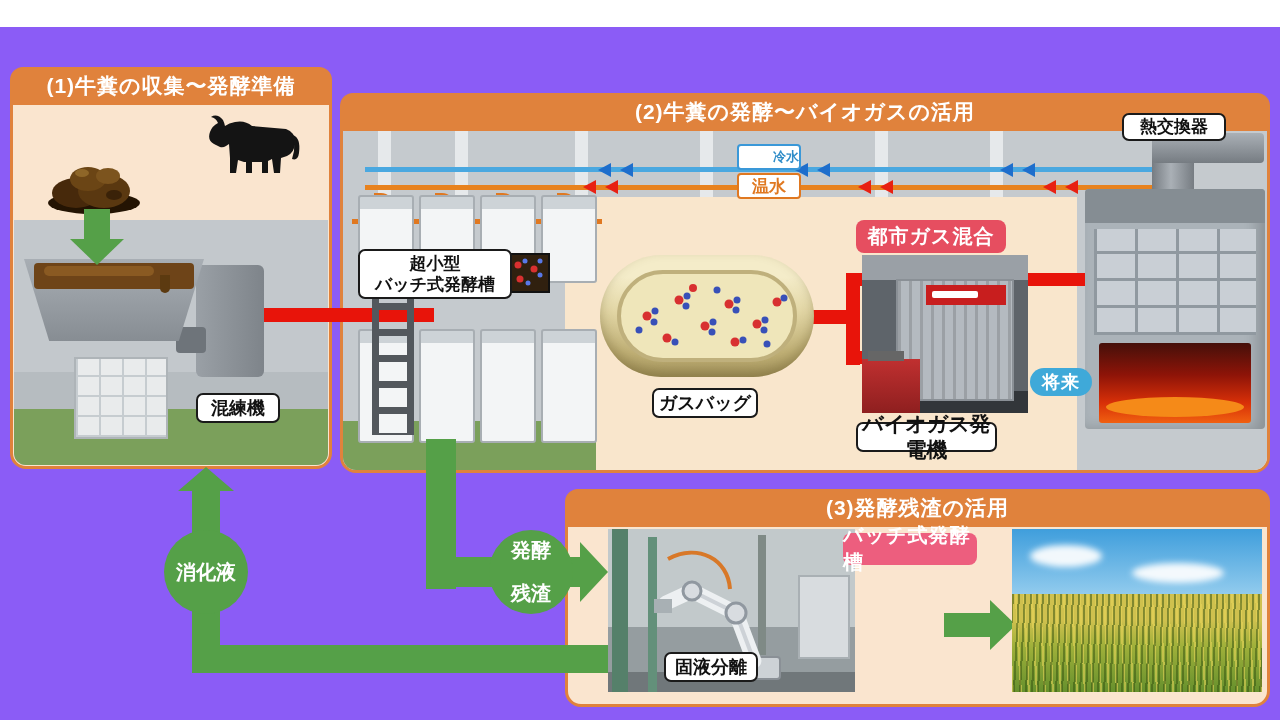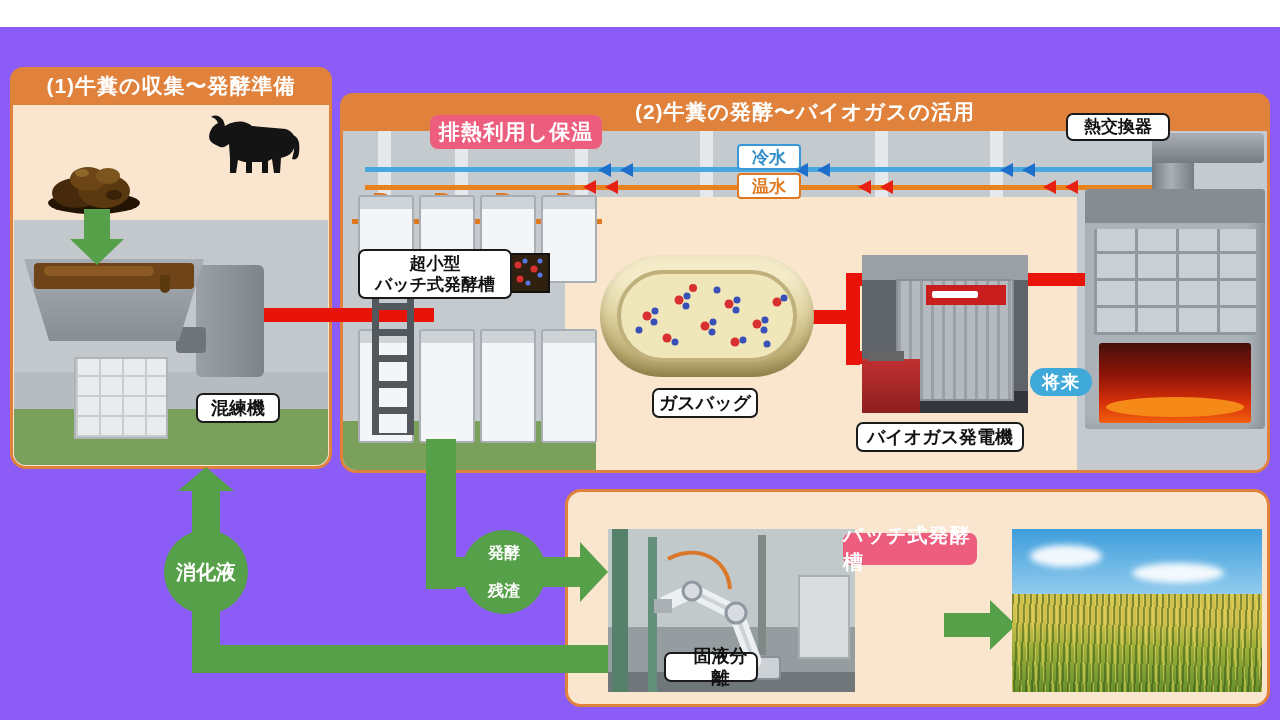--- a/index.html
+++ b/index.html
@@ -53,20 +53,23 @@
   <div class="col" style="left:378px;"></div>
   <div class="col" style="left:455px;"></div>
   <div class="col" style="left:575px;"></div>
   <div class="col" style="left:700px;"></div>
   <div class="col" style="left:875px;"></div>
   <div class="col" style="left:990px;"></div>
   <div class="abs" style="left:565px;top:170px;width:512px;height:273px;background:#F9E6CC;"></div>
   <div class="abs" style="left:343px;top:394px;width:253px;height:49px;background:#7BA05B;border-radius:0 0 0 13px;"></div>
 
   <div class="panel" style="left:565px;top:462px;width:705px;height:218px;"></div>
+  <div class="panel-header" style="left:565px;top:462px;width:705px;height:38px;">
+    <span>(3)発酵残渣の活用</span>
+  </div>
 
   <div class="abs" style="left:365px;top:140px;width:800px;height:5px;background:#4AA8E0;"></div>
   <div class="abs" style="left:365px;top:158px;width:800px;height:5px;background:#E8821E;"></div>
   <div class="chev blue" style="left:598px;top:136px;"></div>
   <div class="chev blue" style="left:620px;top:136px;"></div>
   <div class="chev blue" style="left:795px;top:136px;"></div>
   <div class="chev blue" style="left:817px;top:136px;"></div>
   <div class="chev blue" style="left:1000px;top:136px;"></div>
   <div class="chev blue" style="left:1022px;top:136px;"></div>
   <div class="chev red" style="left:583px;top:153px;"></div>
@@ -158,21 +161,21 @@
   <div class="tri" style="left:580px;top:515px;border-top:30px solid transparent;border-bottom:30px solid transparent;border-left:28px solid #55A048;"></div>
   <div class="gbar" style="left:192px;top:462px;width:28px;height:184px;"></div>
   <div class="gbar" style="left:192px;top:618px;width:432px;height:28px;"></div>
   <div class="tri" style="left:178px;top:440px;border-left:28px solid transparent;border-right:28px solid transparent;border-bottom:24px solid #55A048;"></div>
   <div class="gbar" style="left:944px;top:586px;width:50px;height:24px;"></div>
   <div class="tri" style="left:990px;top:573px;border-top:25px solid transparent;border-bottom:25px solid transparent;border-left:26px solid #55A048;"></div>
 
   <div class="gcircle" style="left:164px;top:503px;width:84px;height:84px;font-size:20px;">
     <span>消化液</span>
   </div>
-  <div class="gcircle" style="left:462px;top:503px;width:84px;height:84px;font-size:16px;gap:20px;">
+  <div class="gcircle" style="left:489px;top:503px;width:84px;height:84px;font-size:20px;gap:20px;">
     <span>発酵</span>
     <span>残渣</span>
   </div>
 
   <div class="photo" style="left:862px;top:228px;width:166px;height:158px;">
     <div style="position:absolute;inset:0;background:linear-gradient(180deg,#9AA0A6 0 16%,#5E646A 16% 86%,#32363A 86%);"></div>
     <div style="position:absolute;left:34px;top:24px;width:118px;height:122px;background:repeating-linear-gradient(90deg,rgba(0,0,0,.14) 0 3px,transparent 3px 11px),#B4BAC0;border:2px solid #8A9096;"></div>
     <div style="position:absolute;left:64px;top:30px;width:80px;height:20px;background:#C81E1E;"></div>
     <div style="position:absolute;left:70px;top:36px;width:46px;height:7px;background:#fff;border-radius:2px;"></div>
     <div style="position:absolute;left:0;top:104px;width:58px;height:54px;background:linear-gradient(180deg,#C03030,#8E1F1F);"></div>
@@ -218,46 +221,46 @@
     <ellipse cx="40" cy="22" rx="7" ry="4" fill="#8E6628"></ellipse>
     <ellipse cx="72" cy="44" rx="8" ry="5" fill="#3A2208"></ellipse>
   </svg>
   <div class="gbar" style="left:84px;top:182px;width:26px;height:32px;"></div>
   <div class="tri" style="left:70px;top:212px;border-left:27px solid transparent;border-right:27px solid transparent;border-top:26px solid #55A048;"></div>
 
   <div class="wbox" style="left:196px;top:366px;width:84px;height:30px;font-size:18px;">
     <span>混練機</span>
   </div>
 
-  <div class="pill" style="left:430px;top:88px;width:172px;height:34px;background:#ED5E7E;font-size:21px;">
-    <span>排熱利用し保温</span>
-  </div>
-  <div class="smbox" style="left:737px;top:117px;width:64px;height:26px;border:2.5px solid #3A98D8;color:#2E8CC8;font-size:17px;">
+  <div class="smbox" style="left:737px;top:117px;width:64px;height:26px;border:2.5px solid #3A98D8;color:#2E8CC8;font-size:13px;justify-content:flex-end;">
     <span>冷水</span>
   </div>
   <div class="smbox" style="left:737px;top:146px;width:64px;height:26px;border:2.5px solid #E07820;color:#E07820;font-size:17px;">
     <span>温水</span>
   </div>
-  <div class="wbox" style="left:1066px;top:86px;width:104px;height:28px;font-size:17px;">
+  <div class="wbox" style="left:1122px;top:86px;width:104px;height:28px;font-size:17px;">
     <span>熱交換器</span>
   </div>
   <div class="wbox" style="left:358px;top:222px;width:154px;height:50px;font-size:17px;">
     <span>超小型</span>
     <span>バッチ式発酵槽</span>
   </div>
   <div class="wbox" style="left:652px;top:361px;width:106px;height:30px;font-size:18px;">
     <span>ガスバッグ</span>
   </div>
-  <div class="wbox" style="left:856px;top:395px;width:168px;height:30px;font-size:18px;border-radius:7px;">
+  <div class="pill" style="left:856px;top:193px;width:150px;height:33px;background:#E64E60;font-size:20px;">
+    <span>都市ガス混合</span>
+  </div>
+  <div class="wbox" style="left:856px;top:395px;width:141px;height:30px;font-size:21px;border-radius:7px;">
     <span>バイオガス発電機</span>
   </div>
   <div class="pill" style="left:1030px;top:341px;width:62px;height:28px;background:#3FA9D9;border-radius:14px;font-size:18px;">
     <span>将来</span>
   </div>
 
   <div class="pill" style="left:843px;top:506px;width:134px;height:32px;background:#ED5E7E;font-size:20px;">
     <span>バッチ式発酵槽</span>
   </div>
-  <div class="wbox" style="left:664px;top:625px;width:94px;height:30px;font-size:18px;padding-left:19px;">
+  <div class="wbox" style="left:664px;top:625px;width:94px;height:30px;font-size:18px;">
     <span>固液分離</span>
   </div>
 
 </div>
 
 </body></html>

